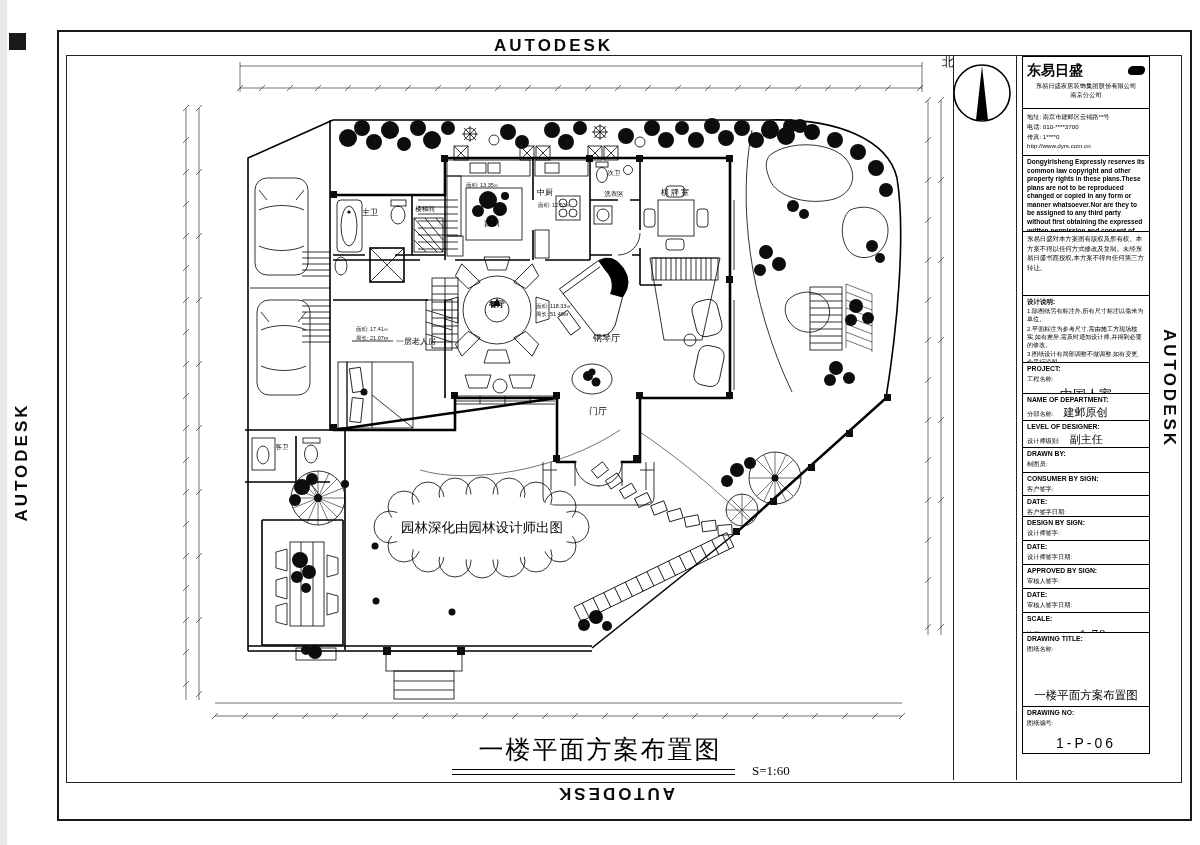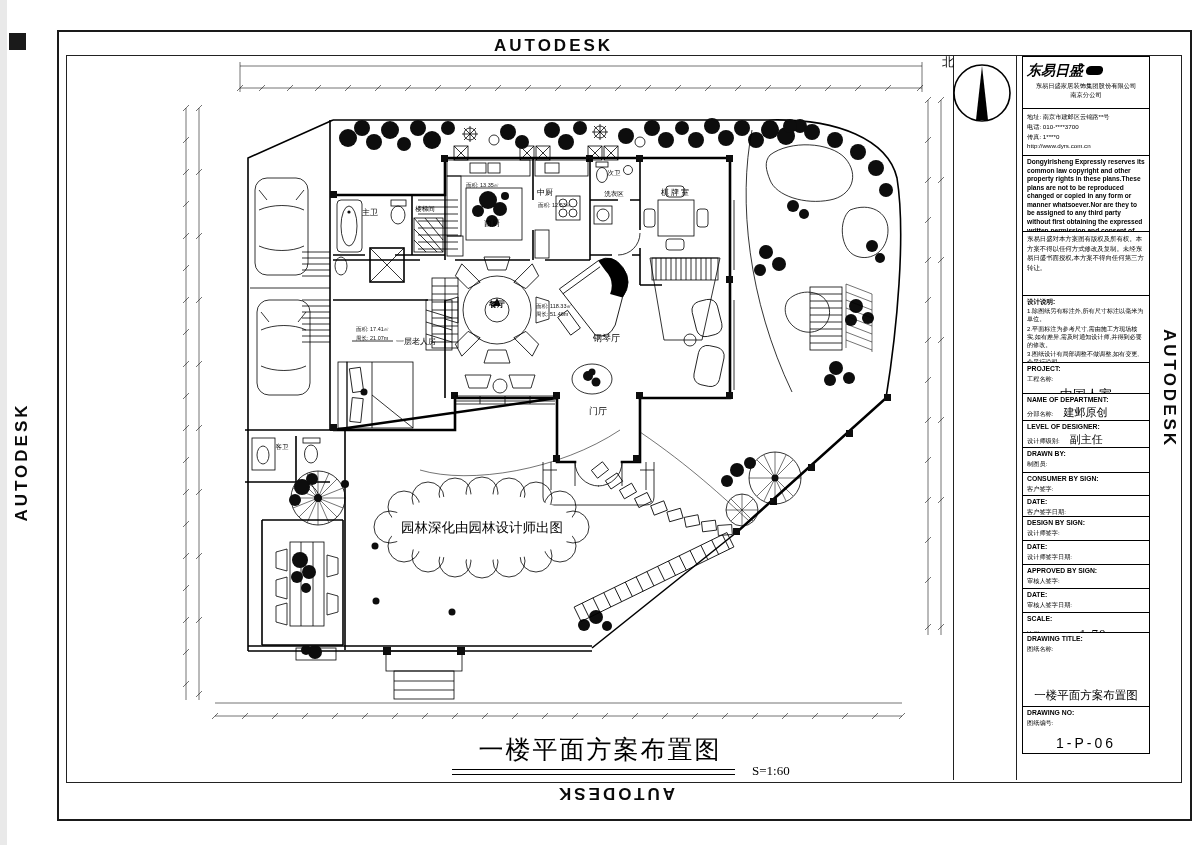--- a/index.html
+++ b/index.html
@@ -12,21 +12,21 @@
   .vline{position:absolute;top:56px;height:724px;width:0;border-left:1px solid #222;}
   .wm{position:absolute;font-weight:bold;font-size:17px;letter-spacing:3px;color:#0a0a0a;white-space:nowrap;}
   .wm-left{left:-38px;top:452px;transform:rotate(-90deg);transform-origin:center;}
   .wm-right{left:1104px;top:384px;transform:rotate(90deg);transform-origin:center;width:130px;}
   .wm-bottom{left:556px;top:783px;transform:rotate(180deg);}
   .wm-top{left:494px;top:36px;}
 
   
   .tblock{position:absolute;left:1022px;top:57px;width:128px;background:#fff;font-size:6.5px;line-height:1.25;}
   .tb{border:1px solid #000;margin-top:-1px;box-sizing:border-box;padding:2px 4px;overflow:hidden;position:relative;}
-  .logo-row{display:flex;align-items:center;justify-content:flex-start;gap:3px;margin-top:3px;font-style:italic;}
+  .logo-row{display:flex;align-items:center;justify-content:space-between;gap:3px;margin-top:3px;}
   .logo-text{font-weight:bold;font-size:14px;font-family:"Liberation Serif",serif;}
   .logo-mark{display:inline-block;width:17px;height:9px;background:#000;border-radius:5px;transform:skewX(-12deg);}
   .co{text-align:center;font-size:6.3px;margin-top:2px;}
   .contact-line{font-size:6.2px;margin-top:2px;}
   .copy-en{font-weight:bold;font-size:6.6px;line-height:1.3;}
   .copy-cn{font-size:6.4px;line-height:1.5;}
   .nt{font-weight:bold;margin-bottom:1px;}
   .note{font-size:6.1px;line-height:1.35;margin-bottom:1px;}
   .fen{font-weight:bold;font-size:6.8px;}
   .fcn{font-size:6.2px;margin-top:2px;}

